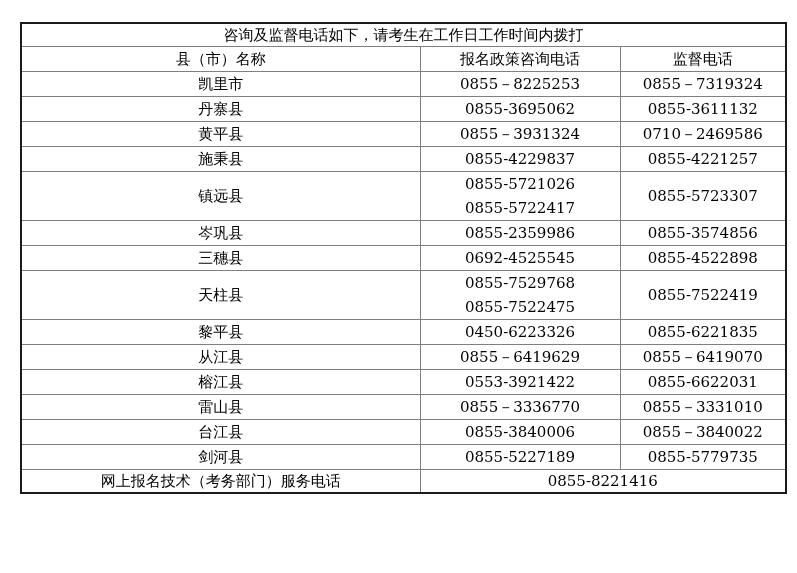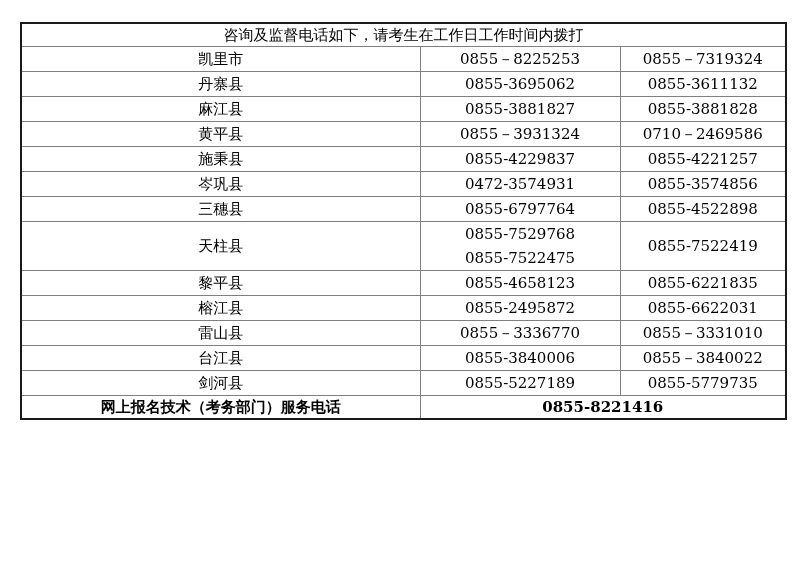--- a/index.html
+++ b/index.html
@@ -29,107 +29,120 @@
     font-weight: normal;
     padding: 0;
     line-height: 24px;
     overflow: hidden;
     white-space: nowrap;
   }
   tr.title-row td { height: 22px; line-height: 22px; }
   tr.header-row td { height: 24px; }
   tr.data-row td { height: 24px; }
   tr.data-row.double td { height: 49px; }
-  tr.footer-row td { height: 22px; line-height: 22px; font-weight: bold; }
+  tr.footer-row td { height: 22px; line-height: 22px; }
   .phone-line { line-height: 24px; }
   td.col-consult .phone-line:only-child { line-height: 24px; }
 </style>
 </head>
 <body>
 
 <table class="phone-table">
   <colgroup>
     <col style="width:399px">
     <col style="width:200px">
     <col style="width:166px">
   </colgroup>
   <tbody>
     <tr class="title-row">
       <td colspan="3">咨询及监督电话如下，请考生在工作日工作时间内拨打</td>
+    </tr>
+    <tr class="header-row">
+      <td>县（市）名称</td>
+      <td>报名政策咨询电话</td>
+      <td>监督电话</td>
     </tr>
   </tbody>
   <tbody id="table-body">
       <tr class="data-row">
         <td class="col-county">凯里市</td>
         <td class="col-consult">
           <div class="phone-line">0855－8225253</div>
         </td>
         <td class="col-supervise">0855－7319324</td>
       </tr>
       <tr class="data-row">
         <td class="col-county">丹寨县</td>
         <td class="col-consult">
           <div class="phone-line">0855-3695062</div>
         </td>
         <td class="col-supervise">0855-3611132</td>
       </tr>
       <tr class="data-row">
-        <td class="col-county">麻江县</td>
-        <td class="col-consult">
-          <div class="phone-line">0855-3881827</div>
-        </td>
-        <td class="col-supervise">0855-3881828</td>
-      </tr>
-      <tr class="data-row">
         <td class="col-county">黄平县</td>
         <td class="col-consult">
           <div class="phone-line">0855－3931324</div>
         </td>
         <td class="col-supervise">0710－2469586</td>
       </tr>
       <tr class="data-row">
         <td class="col-county">施秉县</td>
         <td class="col-consult">
           <div class="phone-line">0855-4229837</div>
         </td>
         <td class="col-supervise">0855-4221257</td>
       </tr>
+      <tr class="data-row double">
+        <td class="col-county">镇远县</td>
+        <td class="col-consult">
+          <div class="phone-line">0855-5721026</div>
+          <div class="phone-line">0855-5722417</div>
+        </td>
+        <td class="col-supervise">0855-5723307</td>
+      </tr>
       <tr class="data-row">
         <td class="col-county">岑巩县</td>
         <td class="col-consult">
-          <div class="phone-line">0472-3574931</div>
+          <div class="phone-line">0855-2359986</div>
         </td>
         <td class="col-supervise">0855-3574856</td>
       </tr>
       <tr class="data-row">
         <td class="col-county">三穗县</td>
         <td class="col-consult">
-          <div class="phone-line">0855-6797764</div>
+          <div class="phone-line">0692-4525545</div>
         </td>
         <td class="col-supervise">0855-4522898</td>
       </tr>
       <tr class="data-row double">
         <td class="col-county">天柱县</td>
         <td class="col-consult">
           <div class="phone-line">0855-7529768</div>
           <div class="phone-line">0855-7522475</div>
         </td>
         <td class="col-supervise">0855-7522419</td>
       </tr>
       <tr class="data-row">
         <td class="col-county">黎平县</td>
         <td class="col-consult">
-          <div class="phone-line">0855-4658123</div>
+          <div class="phone-line">0450-6223326</div>
         </td>
         <td class="col-supervise">0855-6221835</td>
       </tr>
       <tr class="data-row">
+        <td class="col-county">从江县</td>
+        <td class="col-consult">
+          <div class="phone-line">0855－6419629</div>
+        </td>
+        <td class="col-supervise">0855－6419070</td>
+      </tr>
+      <tr class="data-row">
         <td class="col-county">榕江县</td>
         <td class="col-consult">
-          <div class="phone-line">0855-2495872</div>
+          <div class="phone-line">0553-3921422</div>
         </td>
         <td class="col-supervise">0855-6622031</td>
       </tr>
       <tr class="data-row">
         <td class="col-county">雷山县</td>
         <td class="col-consult">
           <div class="phone-line">0855－3336770</div>
         </td>
         <td class="col-supervise">0855－3331010</td>
       </tr>

